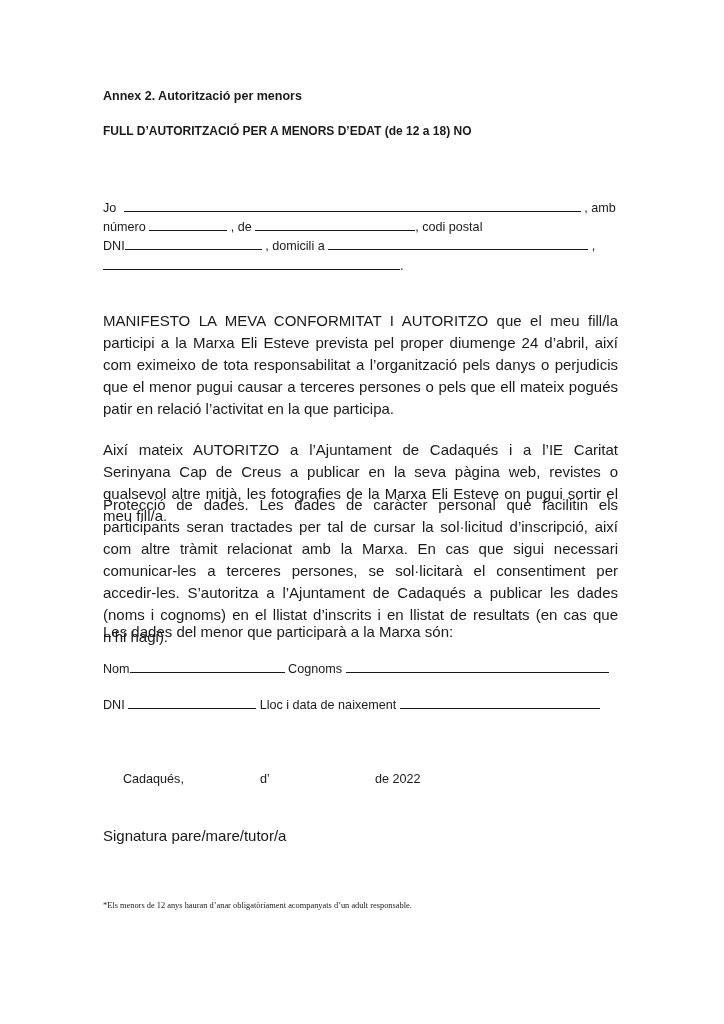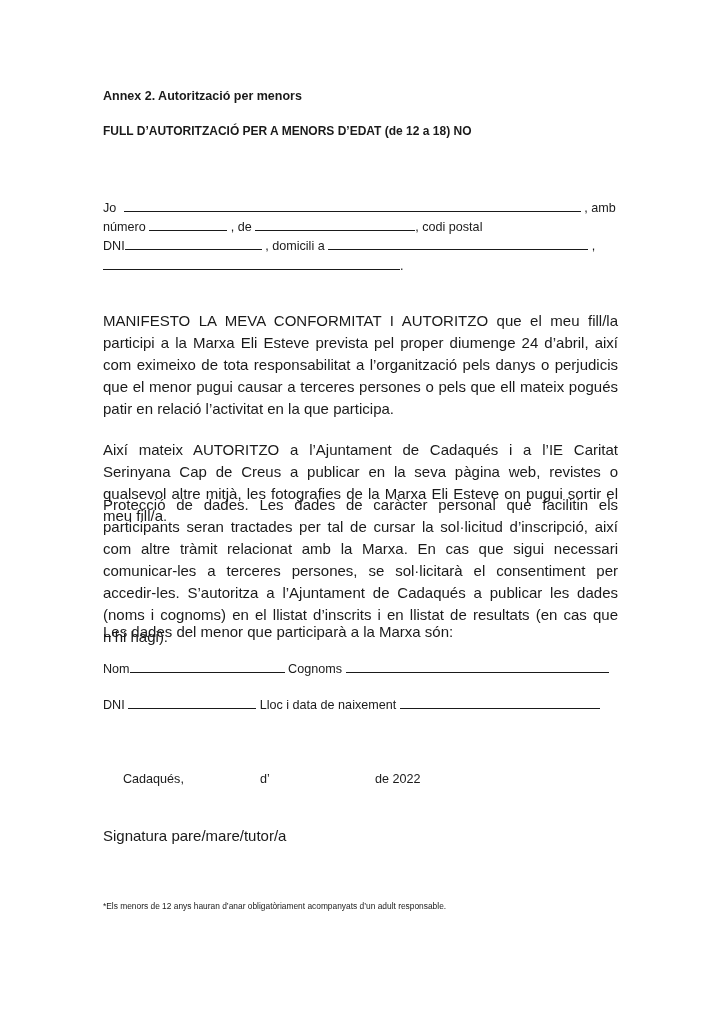--- a/index.html
+++ b/index.html
@@ -3,21 +3,21 @@
 <meta charset="utf-8">
 <style>
   html, body { margin: 0; padding: 0; background: #ffffff; }
   body { width: 724px; height: 1024px; position: relative; overflow: hidden;
          font-family: "Liberation Sans", sans-serif; color: #1a1a1a; }
   .abs { position: absolute; left: 103px; width: 515px; }
   .annex { top: 89px; font-size: 12.5px; font-weight: bold; }
   .title { top: 121px; font-size: 12px; font-weight: bold; line-height: 21px; }
   .p { font-size: 15px; line-height: 22px; text-align: justify; }
   .fields .row { white-space: nowrap; font-size: 12.6px; line-height: 19.2px; }
-  .footnote { font-size: 8.4px; top: 901px; }
+  .footnote { font-size: 8.4px; top: 901px; font-family: Liberation Serif, serif; }
   .blank { display: inline-block; border-bottom: 1px solid #1a1a1a; height: 12px; vertical-align: baseline; }
 </style>
 </head>
 <body>
 
 <div>
   <div class="abs annex">Annex 2. Autorització per menors</div>
   <div class="abs title">
     <div>FULL D’AUTORITZACIÓ PER A MENORS D’EDAT (de 12 a 18) NO</div>
   </div>

